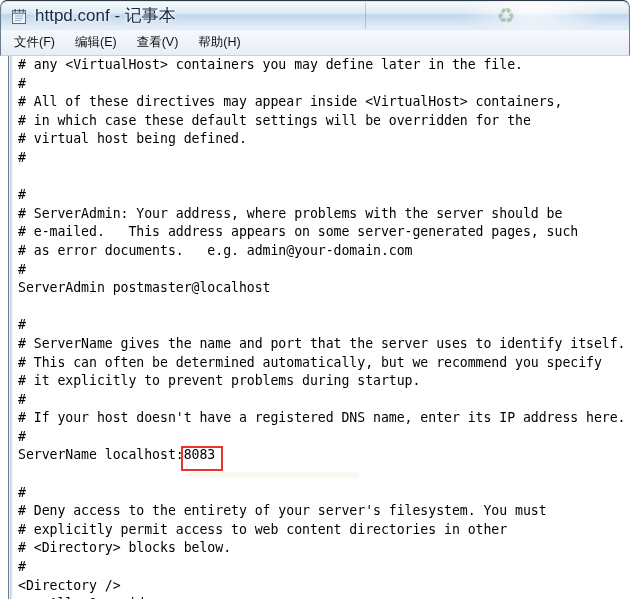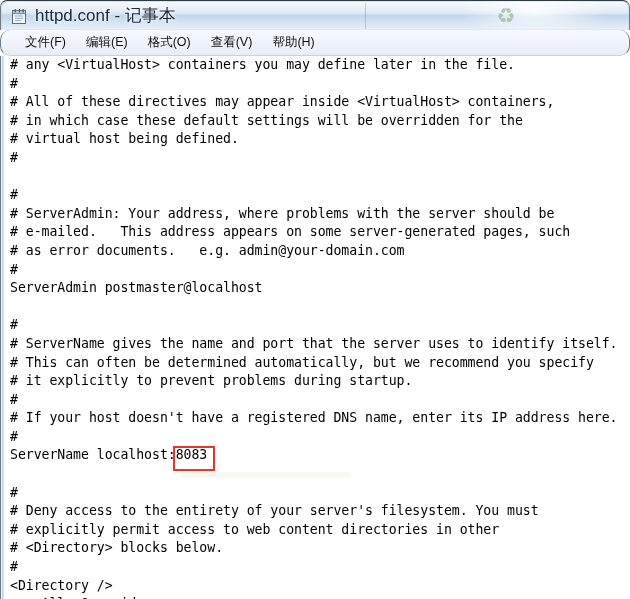--- a/index.html
+++ b/index.html
@@ -109,35 +109,34 @@
     left: 0; top: 30px;
     width: 630px;
     height: 26px;
     box-sizing: border-box;
     background: linear-gradient(to bottom, #f6f9fd 0%, #eef3fa 55%, #e6edf6 100%);
     border-left: 1px solid #6b7d8c;
     border-right: 1px solid #6b7d8c;
     border-bottom: 1px solid #c6d2de;
     display: flex;
     align-items: center;
-    padding-left: 14px;
-    border-radius: 10px;
+    padding-left: 3px;
   }
   .menu-item {
     font-size: 12.5px;
     color: #101010;
     padding: 3px 10px 4px 10px;
     white-space: nowrap;
     cursor: default;
   }
 
   
   .editor-frame {
     position: absolute;
-    left: 0; top: 56px;
+    left: 8px; top: 56px;
     width: 620px;
     height: 543px;
     box-sizing: border-box;
     border-left: 1px solid #6b7d8c;
     background: #ffffff;
     overflow: hidden;
   }
   
   .editor-edge {
     position: absolute;
@@ -207,21 +206,20 @@
       <line x1="8.5" y1="1" x2="8.5" y2="4.6" stroke="#4a5a69" stroke-width="1.2"></line>
       <line x1="12.2" y1="1" x2="12.2" y2="4.6" stroke="#4a5a69" stroke-width="1.2"></line>
     </svg>
 
     <div class="title-text">httpd.conf - 记事本</div>
   </div>
 
   <div class="menubar">
     <div class="menu-item">文件(F)</div>
     <div class="menu-item">编辑(E)</div>
-    <div class="menu-item">格式(O)</div>
     <div class="menu-item">查看(V)</div>
     <div class="menu-item">帮助(H)</div>
   </div>
 
   <div class="editor-frame">
     <div class="editor-edge"></div>
 
     <div class="text-body" id="text-body"><div class="line"># any &lt;VirtualHost&gt; containers you may define later in the file.</div><div class="line">#</div><div class="line"># All of these directives may appear inside &lt;VirtualHost&gt; containers,</div><div class="line"># in which case these default settings will be overridden for the</div><div class="line"># virtual host being defined.</div><div class="line">#</div><div class="line">&nbsp;</div><div class="line">#</div><div class="line"># ServerAdmin: Your address, where problems with the server should be</div><div class="line"># e-mailed.   This address appears on some server-generated pages, such</div><div class="line"># as error documents.   e.g. admin@your-domain.com</div><div class="line">#</div><div class="line">ServerAdmin postmaster@localhost</div><div class="line">&nbsp;</div><div class="line">#</div><div class="line"># ServerName gives the name and port that the server uses to identify itself.</div><div class="line"># This can often be determined automatically, but we recommend you specify</div><div class="line"># it explicitly to prevent problems during startup.</div><div class="line">#</div><div class="line"># If your host doesn't have a registered DNS name, enter its IP address here.</div><div class="line">#</div><div class="line">ServerName localhost:8083</div><div class="line">&nbsp;</div><div class="line">#</div><div class="line"># Deny access to the entirety of your server's filesystem. You must</div><div class="line"># explicitly permit access to web content directories in other</div><div class="line"># &lt;Directory&gt; blocks below.</div><div class="line">#</div><div class="line">&lt;Directory /&gt;</div><div class="line">    AllowOverride none</div></div>
 
     <div class="fade-band"></div>

